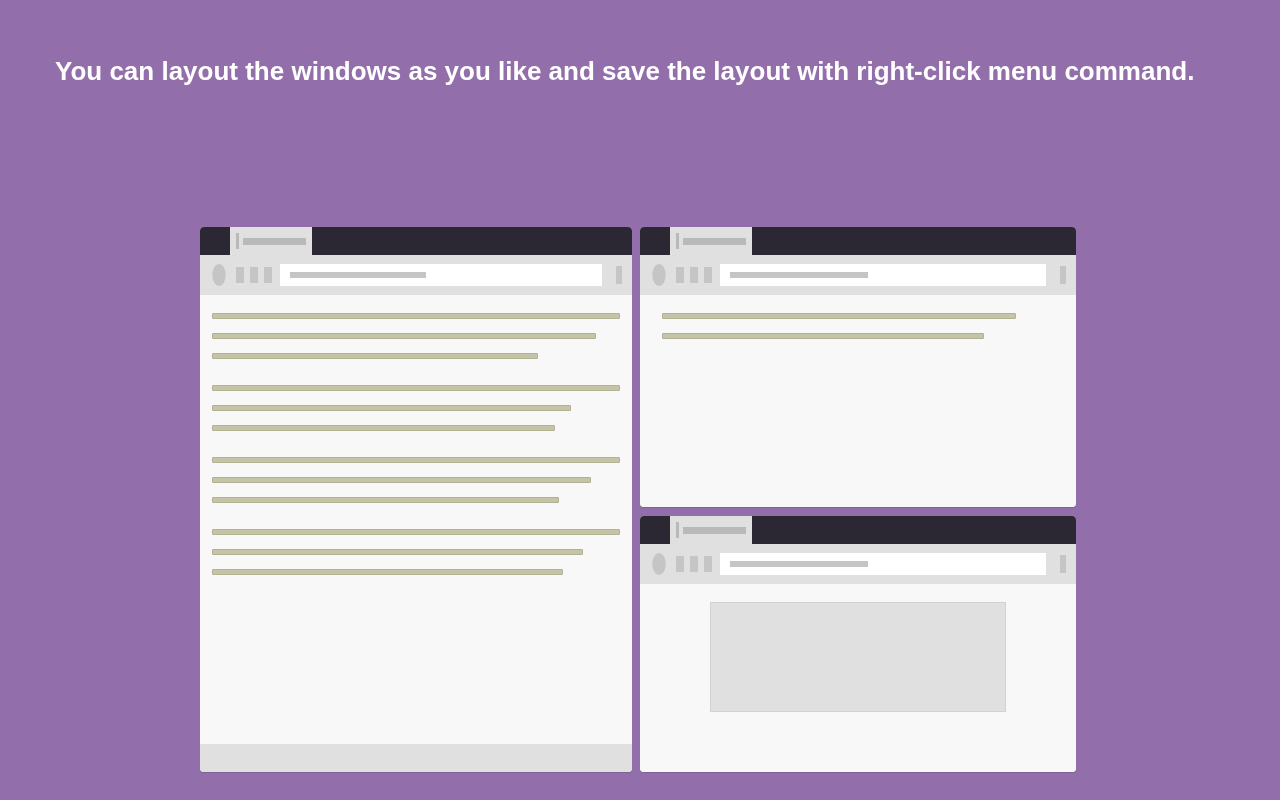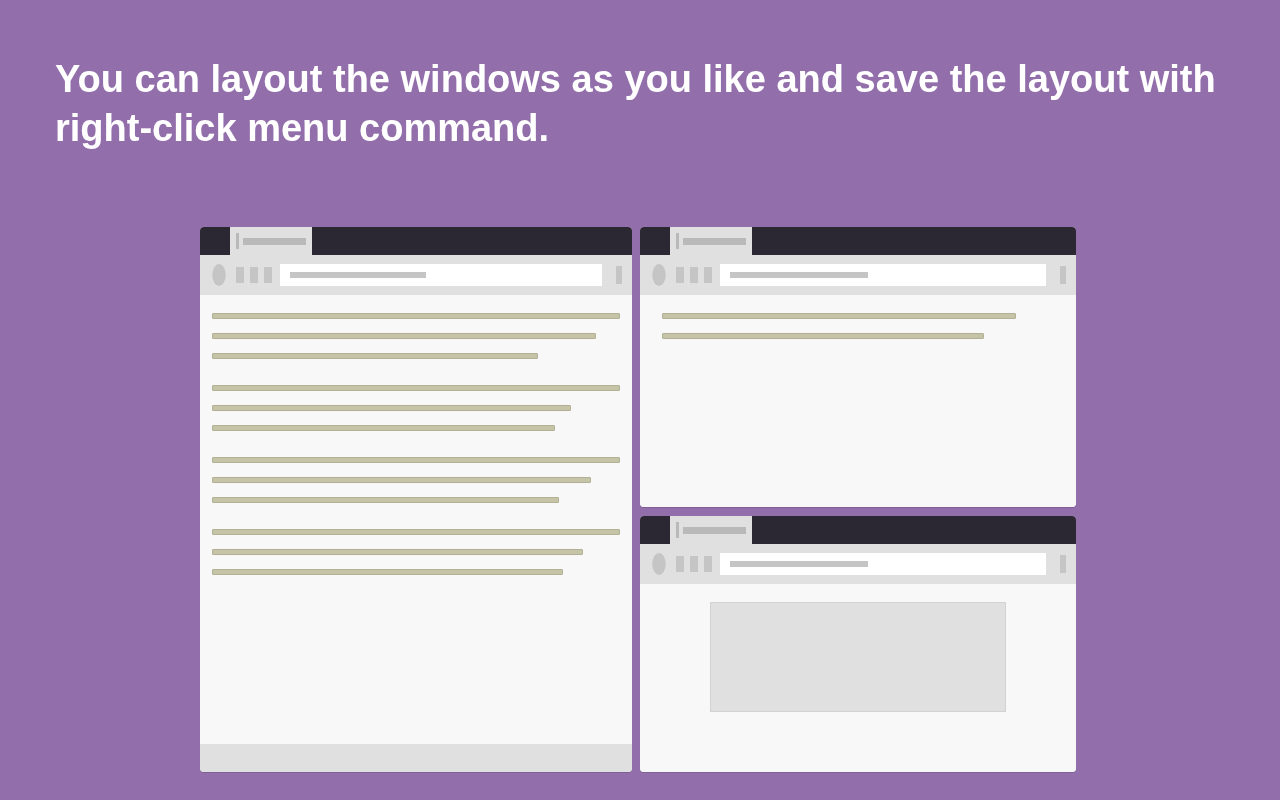--- a/index.html
+++ b/index.html
@@ -10,21 +10,21 @@
     font-family: "Segoe UI", -apple-system, sans-serif;
     overflow: hidden;
     position: relative;
   }
   .headline {
     position: absolute;
     left: 55px;
     top: 55px;
     right: 55px;
     color: #fff;
-    font-size: 38px;
+    font-size: 26px;
     font-weight: 700;
     line-height: 1.3;
   }
   .canvas {
     position: absolute;
     left: 200px;
     top: 227px;
     width: 880px;
     height: 545px;
   }

